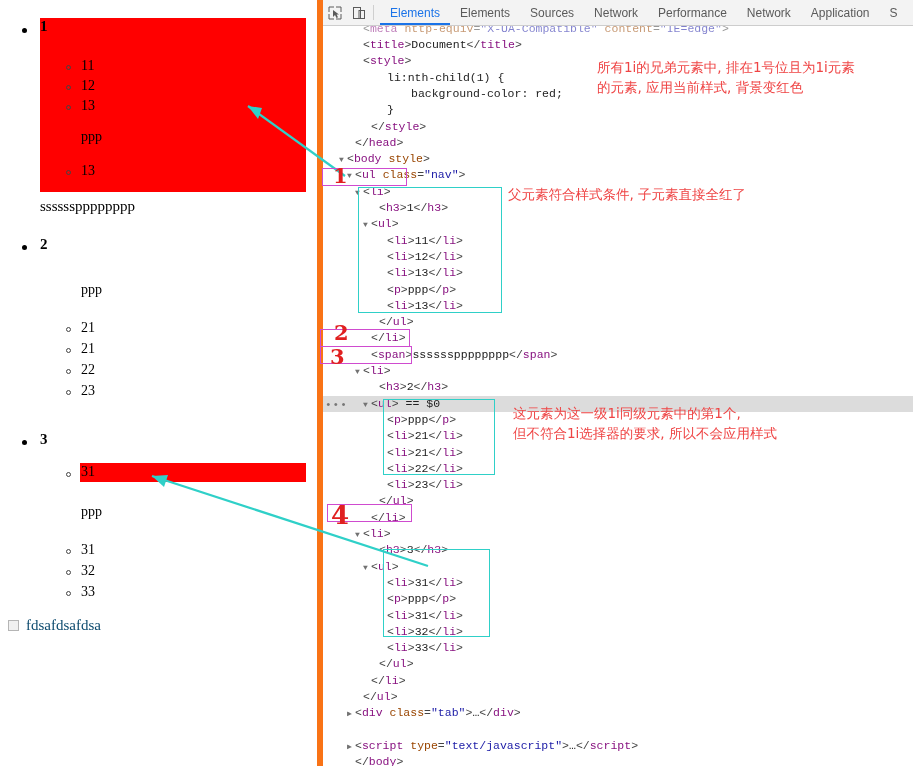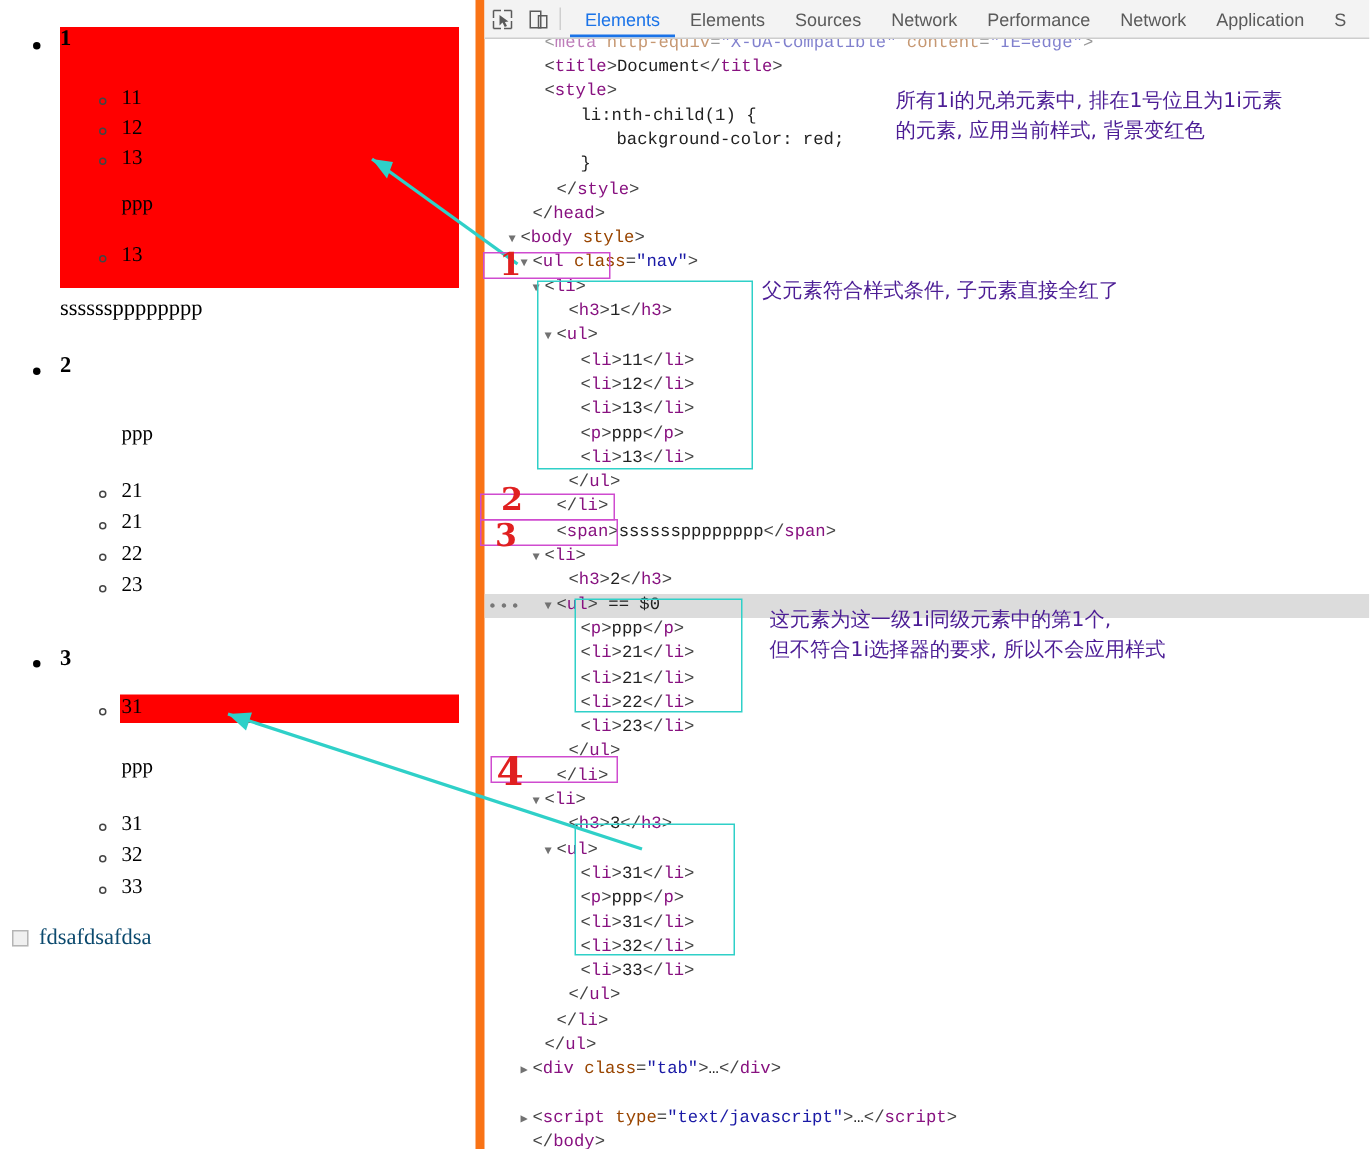--- a/index.html
+++ b/index.html
@@ -102,21 +102,21 @@
   }
   .ell {
     position: absolute; left: 2px; top: 1px;
     font-size: 11px; color: #777; letter-spacing: 1px;
   }
 
   
   #overlay { position: absolute; left: 0; top: 0; width: 913px; height: 766px; pointer-events: none; }
   .ann-cn {
     position: absolute;
-    color: #4c1d95;
+    color: #ef4444;
     font-size: 13.5px;
     line-height: 20px;
     font-family: "DejaVu Sans", sans-serif;
     white-space: pre-line;
   }
   .box-teal { position: absolute; border: 1.5px solid #2fd0c8; box-sizing: border-box; }
   .box-pink { position: absolute; border: 1.5px solid #cf4bcf; box-sizing: border-box; }
   .num-red {
     position: absolute;
     color: #e02020;

